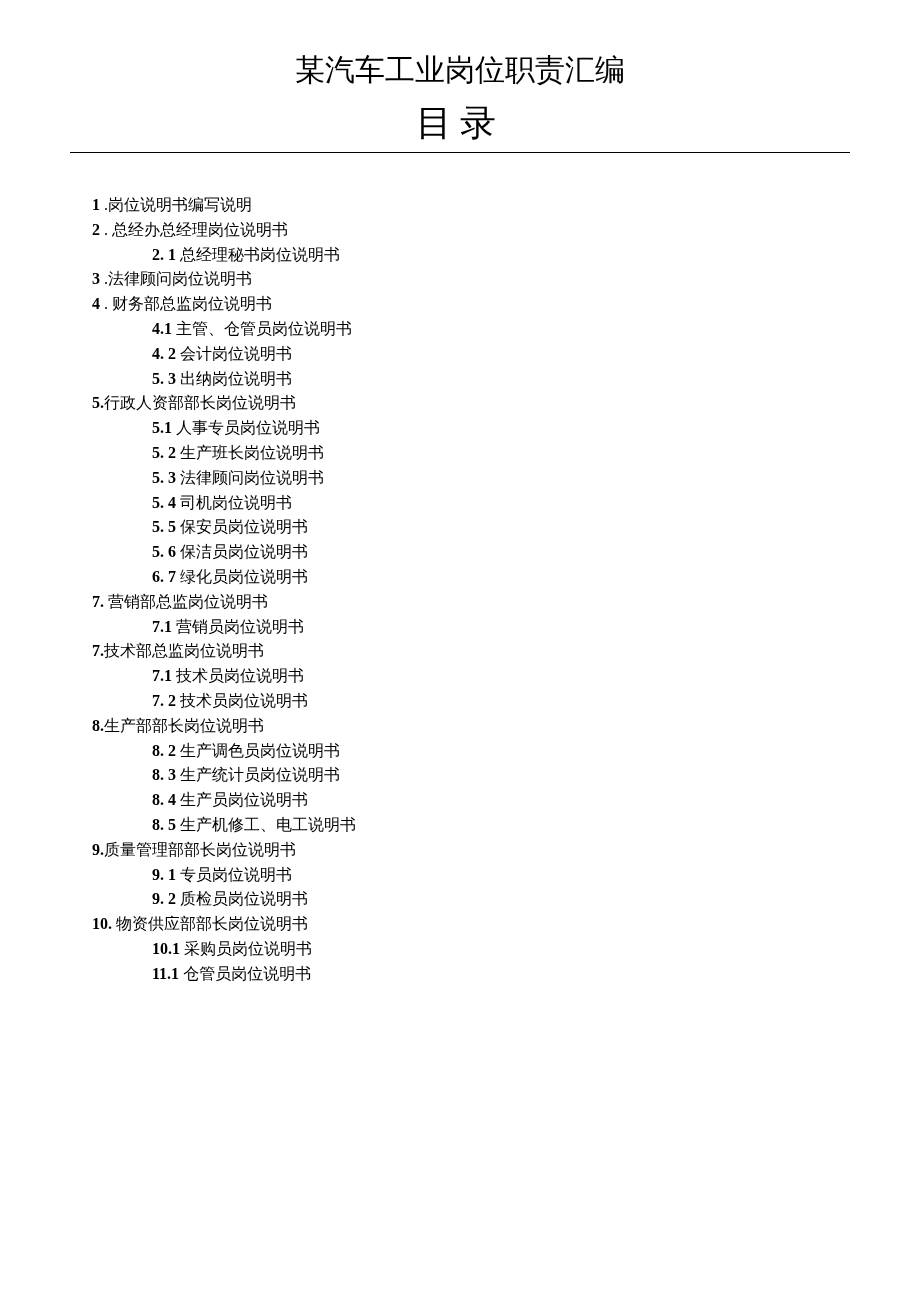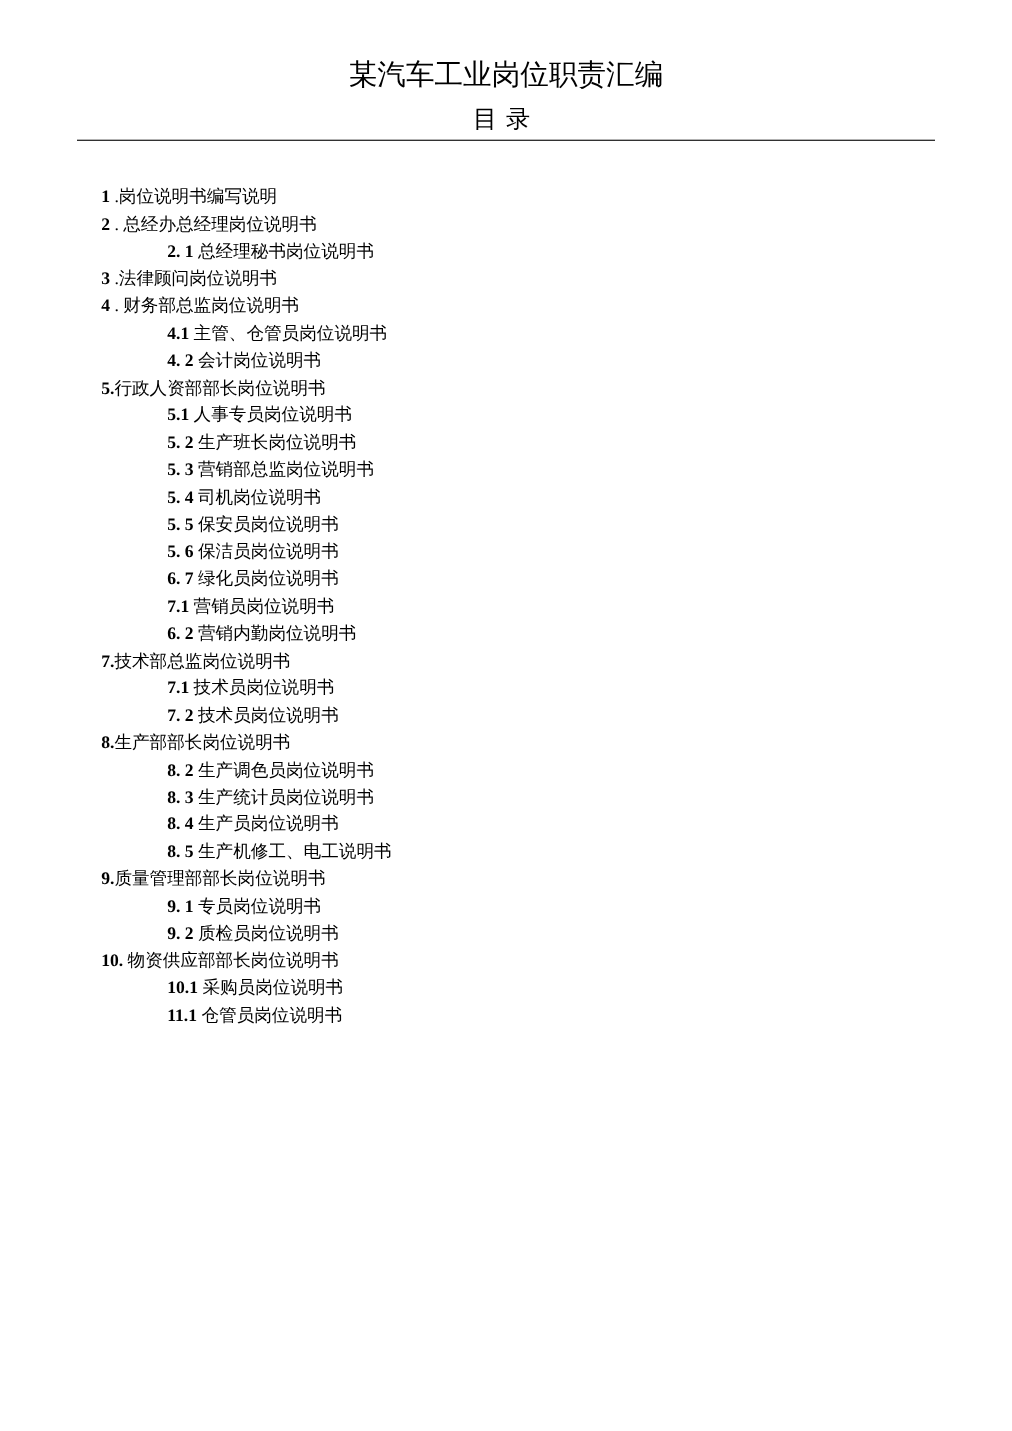--- a/index.html
+++ b/index.html
@@ -10,28 +10,28 @@
     body {
       width: 920px;
       height: 1301px;
       background: #ffffff;
       font-family: "SimSun", "宋体", serif;
       color: #000;
       padding-top: 50px;
     }
     .title {
       text-align: center;
-      font-size: 26px;
+      font-size: 30px;
       font-weight: normal;
       margin-bottom: 8px;
       font-family: "SimSun", "宋体", serif;
     }
     .subtitle {
       text-align: center;
-      font-size: 22px;
+      font-size: 36px;
       font-weight: normal;
       letter-spacing: 8px;
       padding-bottom: 4px;
       font-family: "SimSun", "宋体", serif;
     }
     .divider {
       border: none;
       border-top: 1px solid #000;
       margin: 0 70px 40px 70px;
     }
@@ -62,30 +62,31 @@
 <hr class="divider">
 
 <div class="toc" id="toc-container">
     <div class="item-l1"><span class="num">1 </span><span class="text">.岗位说明书编写说明</span></div>
     <div class="item-l1"><span class="num">2 </span><span class="text">. 总经办总经理岗位说明书</span></div>
     <div class="item-l2"><span class="num">2.   1 </span><span class="text">总经理秘书岗位说明书</span></div>
     <div class="item-l1"><span class="num">3 </span><span class="text">.法律顾问岗位说明书</span></div>
     <div class="item-l1"><span class="num">4 </span><span class="text">. 财务部总监岗位说明书</span></div>
     <div class="item-l2"><span class="num">4.1 </span><span class="text">  主管、仓管员岗位说明书</span></div>
     <div class="item-l2"><span class="num">4.   2 </span><span class="text">会计岗位说明书</span></div>
+    <div class="item-l2"><span class="num">5.   3 </span><span class="text">出纳岗位说明书</span></div>
     <div class="item-l1"><span class="num">5.</span><span class="text">行政人资部部长岗位说明书</span></div>
     <div class="item-l2"><span class="num">5.1 </span><span class="text">  人事专员岗位说明书</span></div>
     <div class="item-l2"><span class="num">5.   2 </span><span class="text">生产班长岗位说明书</span></div>
-    <div class="item-l2"><span class="num">5.   3 </span><span class="text">营销部总监岗位说明书</span></div>
+    <div class="item-l2"><span class="num">5.   3 </span><span class="text">法律顾问岗位说明书</span></div>
     <div class="item-l2"><span class="num">5.   4 </span><span class="text">司机岗位说明书</span></div>
     <div class="item-l2"><span class="num">5.   5 </span><span class="text">保安员岗位说明书</span></div>
     <div class="item-l2"><span class="num">5.   6 </span><span class="text">保洁员岗位说明书</span></div>
     <div class="item-l2"><span class="num">6.   7 </span><span class="text">绿化员岗位说明书</span></div>
+    <div class="item-l1"><span class="num">7. </span><span class="text">  营销部总监岗位说明书</span></div>
     <div class="item-l2"><span class="num">7.1 </span><span class="text">  营销员岗位说明书</span></div>
-    <div class="item-l2"><span class="num">6.   2 </span><span class="text">营销内勤岗位说明书</span></div>
     <div class="item-l1"><span class="num">7.</span><span class="text">技术部总监岗位说明书</span></div>
     <div class="item-l2"><span class="num">7.1 </span><span class="text">  技术员岗位说明书</span></div>
     <div class="item-l2"><span class="num">7.   2 </span><span class="text">技术员岗位说明书</span></div>
     <div class="item-l1"><span class="num">8.</span><span class="text">生产部部长岗位说明书</span></div>
     <div class="item-l2"><span class="num">8.   2 </span><span class="text">生产调色员岗位说明书</span></div>
     <div class="item-l2"><span class="num">8.   3 </span><span class="text">生产统计员岗位说明书</span></div>
     <div class="item-l2"><span class="num">8.   4 </span><span class="text">生产员岗位说明书</span></div>
     <div class="item-l2"><span class="num">8.   5 </span><span class="text">生产机修工、电工说明书</span></div>
     <div class="item-l1"><span class="num">9.</span><span class="text">质量管理部部长岗位说明书</span></div>
     <div class="item-l2"><span class="num">9.   1 </span><span class="text">专员岗位说明书</span></div>

